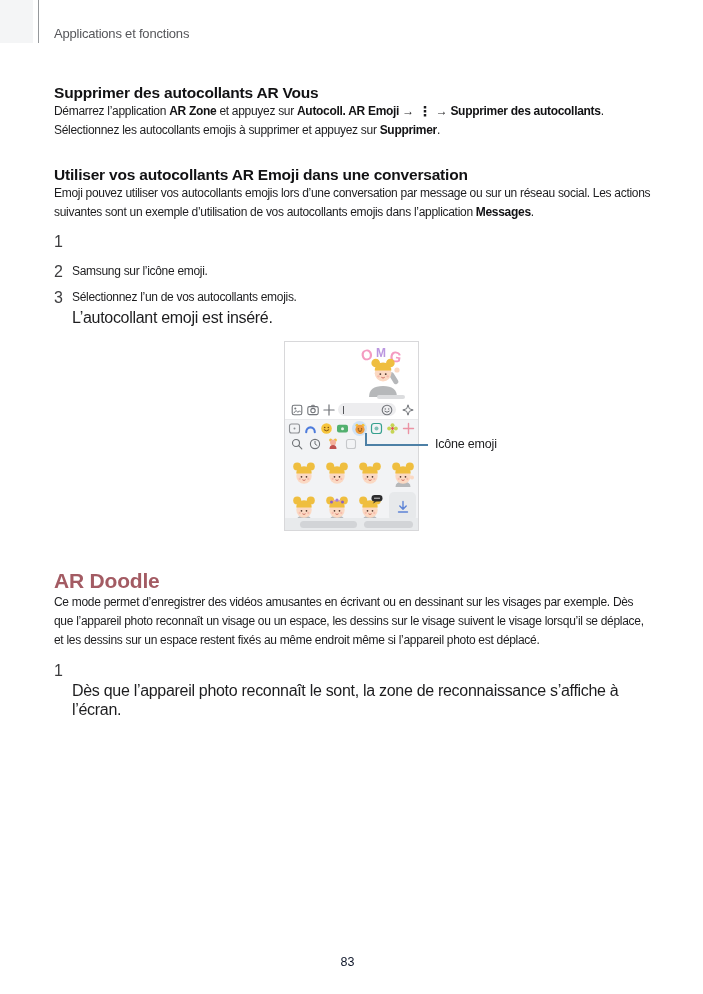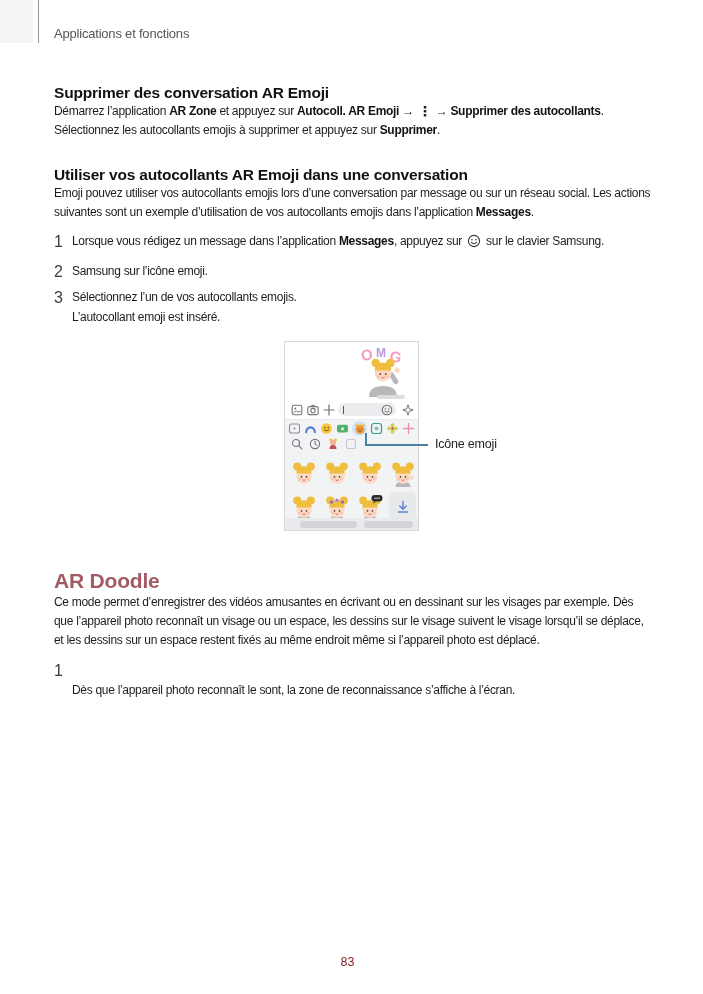--- a/index.html
+++ b/index.html
@@ -22,21 +22,21 @@
   .p-s3{margin-top:10px;}
   b{font-weight:bold;color:#121214;}
   .more-dots{display:inline-block;font-weight:bold;font-size:14px;vertical-align:-1px;padding:0 1px;}
   .step{display:flex;align-items:flex-start;}
   .st-1{margin-top:10px;}
   .st-2{margin-top:11px;}
   .st-3{margin-top:7px;}
   .st-d1{margin-top:11px;}
   .step-num{flex:0 0 18px;font-size:16px;line-height:19px;color:#3d3d3f;}
   .step-text{font-size:12px;line-height:19px;letter-spacing:-0.3px;}
-  .step-sub{margin:1px 0 0 18px;font-size:12px;line-height:19px;letter-spacing:-0.3px;}
+  .step-sub{margin:1px 0 0 18px;font-size:16px;line-height:19px;letter-spacing:-0.3px;}
   .inline-emoticon{vertical-align:-2.5px;margin:0 2px;}
   
   .figure{position:relative;margin-top:14px;height:190px;}
   .phone{position:absolute;left:230px;top:0;width:135px;height:190px;background:#ffffff;
          border:1px solid #d8d8da;box-sizing:border-box;}
   .msg-area{position:absolute;left:0;top:0;right:0;height:59px;background:#fff;}
   .big-sticker{position:absolute;right:8px;top:3px;}
   .timestamp-blur{position:absolute;right:13px;top:53px;width:28px;height:4px;border-radius:2px;background:#dcdddf;}
   .compose{position:absolute;left:0;top:59px;right:0;height:18px;background:#fff;}
   .compose .ic{position:absolute;top:3px;}
@@ -59,21 +59,21 @@
   .grid{display:grid;grid-template-columns:repeat(4,29px);column-gap:4px;row-gap:3px;margin:3px 0 0 4px;}
   .cell{width:29px;height:31px;display:flex;align-items:flex-end;justify-content:center;}
   .dl-tile{width:27px;height:29px;border-radius:5px;background:#e7e9eb;display:flex;align-items:center;justify-content:center;}
   .bottom-band{position:absolute;left:0;right:0;bottom:0;height:12px;background:#e8eaec;}
   .pill{position:absolute;top:2.5px;height:7px;border-radius:3.5px;background:#d2d4d7;}
   .pill-1{left:15px;width:57px;}
   .pill-2{left:79px;width:49px;}
   .callout-v{position:absolute;left:311px;top:92px;width:1.5px;height:12px;background:#4d80a6;}
   .callout-h{position:absolute;left:311px;top:103px;width:63px;height:1.5px;background:#4d80a6;}
   .callout-label{position:absolute;left:381px;top:96px;font-size:12.5px;color:#232325;letter-spacing:-0.2px;}
-  .footer{position:absolute;left:0;right:8px;top:955px;text-align:center;font-size:12.5px;color:#7f1d1d;}
+  .footer{position:absolute;left:0;right:8px;top:955px;text-align:center;font-size:12.5px;color:#0f172a;}
   svg{display:block;}
   .defs-holder{position:absolute;width:0;height:0;overflow:hidden;}
 </style>
 </head>
 <body>
 
 <div class="defs-holder">
 <svg width="0" height="0">
   <defs>
     <g id="girlhead">
@@ -94,34 +94,28 @@
 </svg>
 </div>
 
 <div class="page-root">
   <div class="corner-shade"></div>
   <div class="head-rule"></div>
   <div class="running-head">Applications et fonctions</div>
 
   <div class="content">
 
-    <h3 class="h-s1">Supprimer des conversation AR Emoji</h3>
+    <h3 class="h-s1">Supprimer des autocollants AR Vous</h3>
     <p class="body p-s1"><span>Démarrez l’application </span><b>AR Zone</b><span> et appuyez sur </span><b>Autocoll. AR Emoji</b><span> → </span><span class="more-dots">⋮</span><span> → </span><b>Supprimer des autocollants</b><span>. Sélectionnez les autocollants emojis à supprimer et appuyez sur </span><b>Supprimer</b><span>.</span></p>
 
     <h3 class="h-s2">Utiliser vos autocollants AR Emoji dans une conversation</h3>
     <p class="body p-s2"><span>Emoji pouvez utiliser vos autocollants emojis lors d’une conversation par message ou sur un réseau social. Les actions suivantes sont un exemple d’utilisation de vos autocollants emojis dans l’application </span><b>Messages</b><span>.</span></p>
 
     <div class="step st-1">
       <span class="step-num">1</span>
-      <span class="step-text"><span>Lorsque vous rédigez un message dans l’application </span><b>Messages</b><span>, appuyez sur </span><svg class="inline-emoticon" width="14" height="14" viewBox="0 0 14 14" style="display:inline-block">
-            <circle cx="7" cy="7" r="5.6" fill="none" stroke="#333438" stroke-width="1.1"></circle>
-            <circle cx="5" cy="5.8" r="0.8" fill="#333438"></circle>
-            <circle cx="9" cy="5.8" r="0.8" fill="#333438"></circle>
-            <path d="M4.4,8.4 q2.6,2.6 5.2,0" fill="none" stroke="#333438" stroke-width="1.1" stroke-linecap="round"></path>
-          </svg><span> sur le clavier Samsung.</span></span>
     </div>
 
     <div class="step st-2">
       <span class="step-num">2</span>
       <span class="step-text">Samsung sur l’icône emoji.</span>
     </div>
 
     <div class="step st-3">
       <span class="step-num">3</span>
       <span class="step-text">Sélectionnez l’un de vos autocollants emojis.</span>

